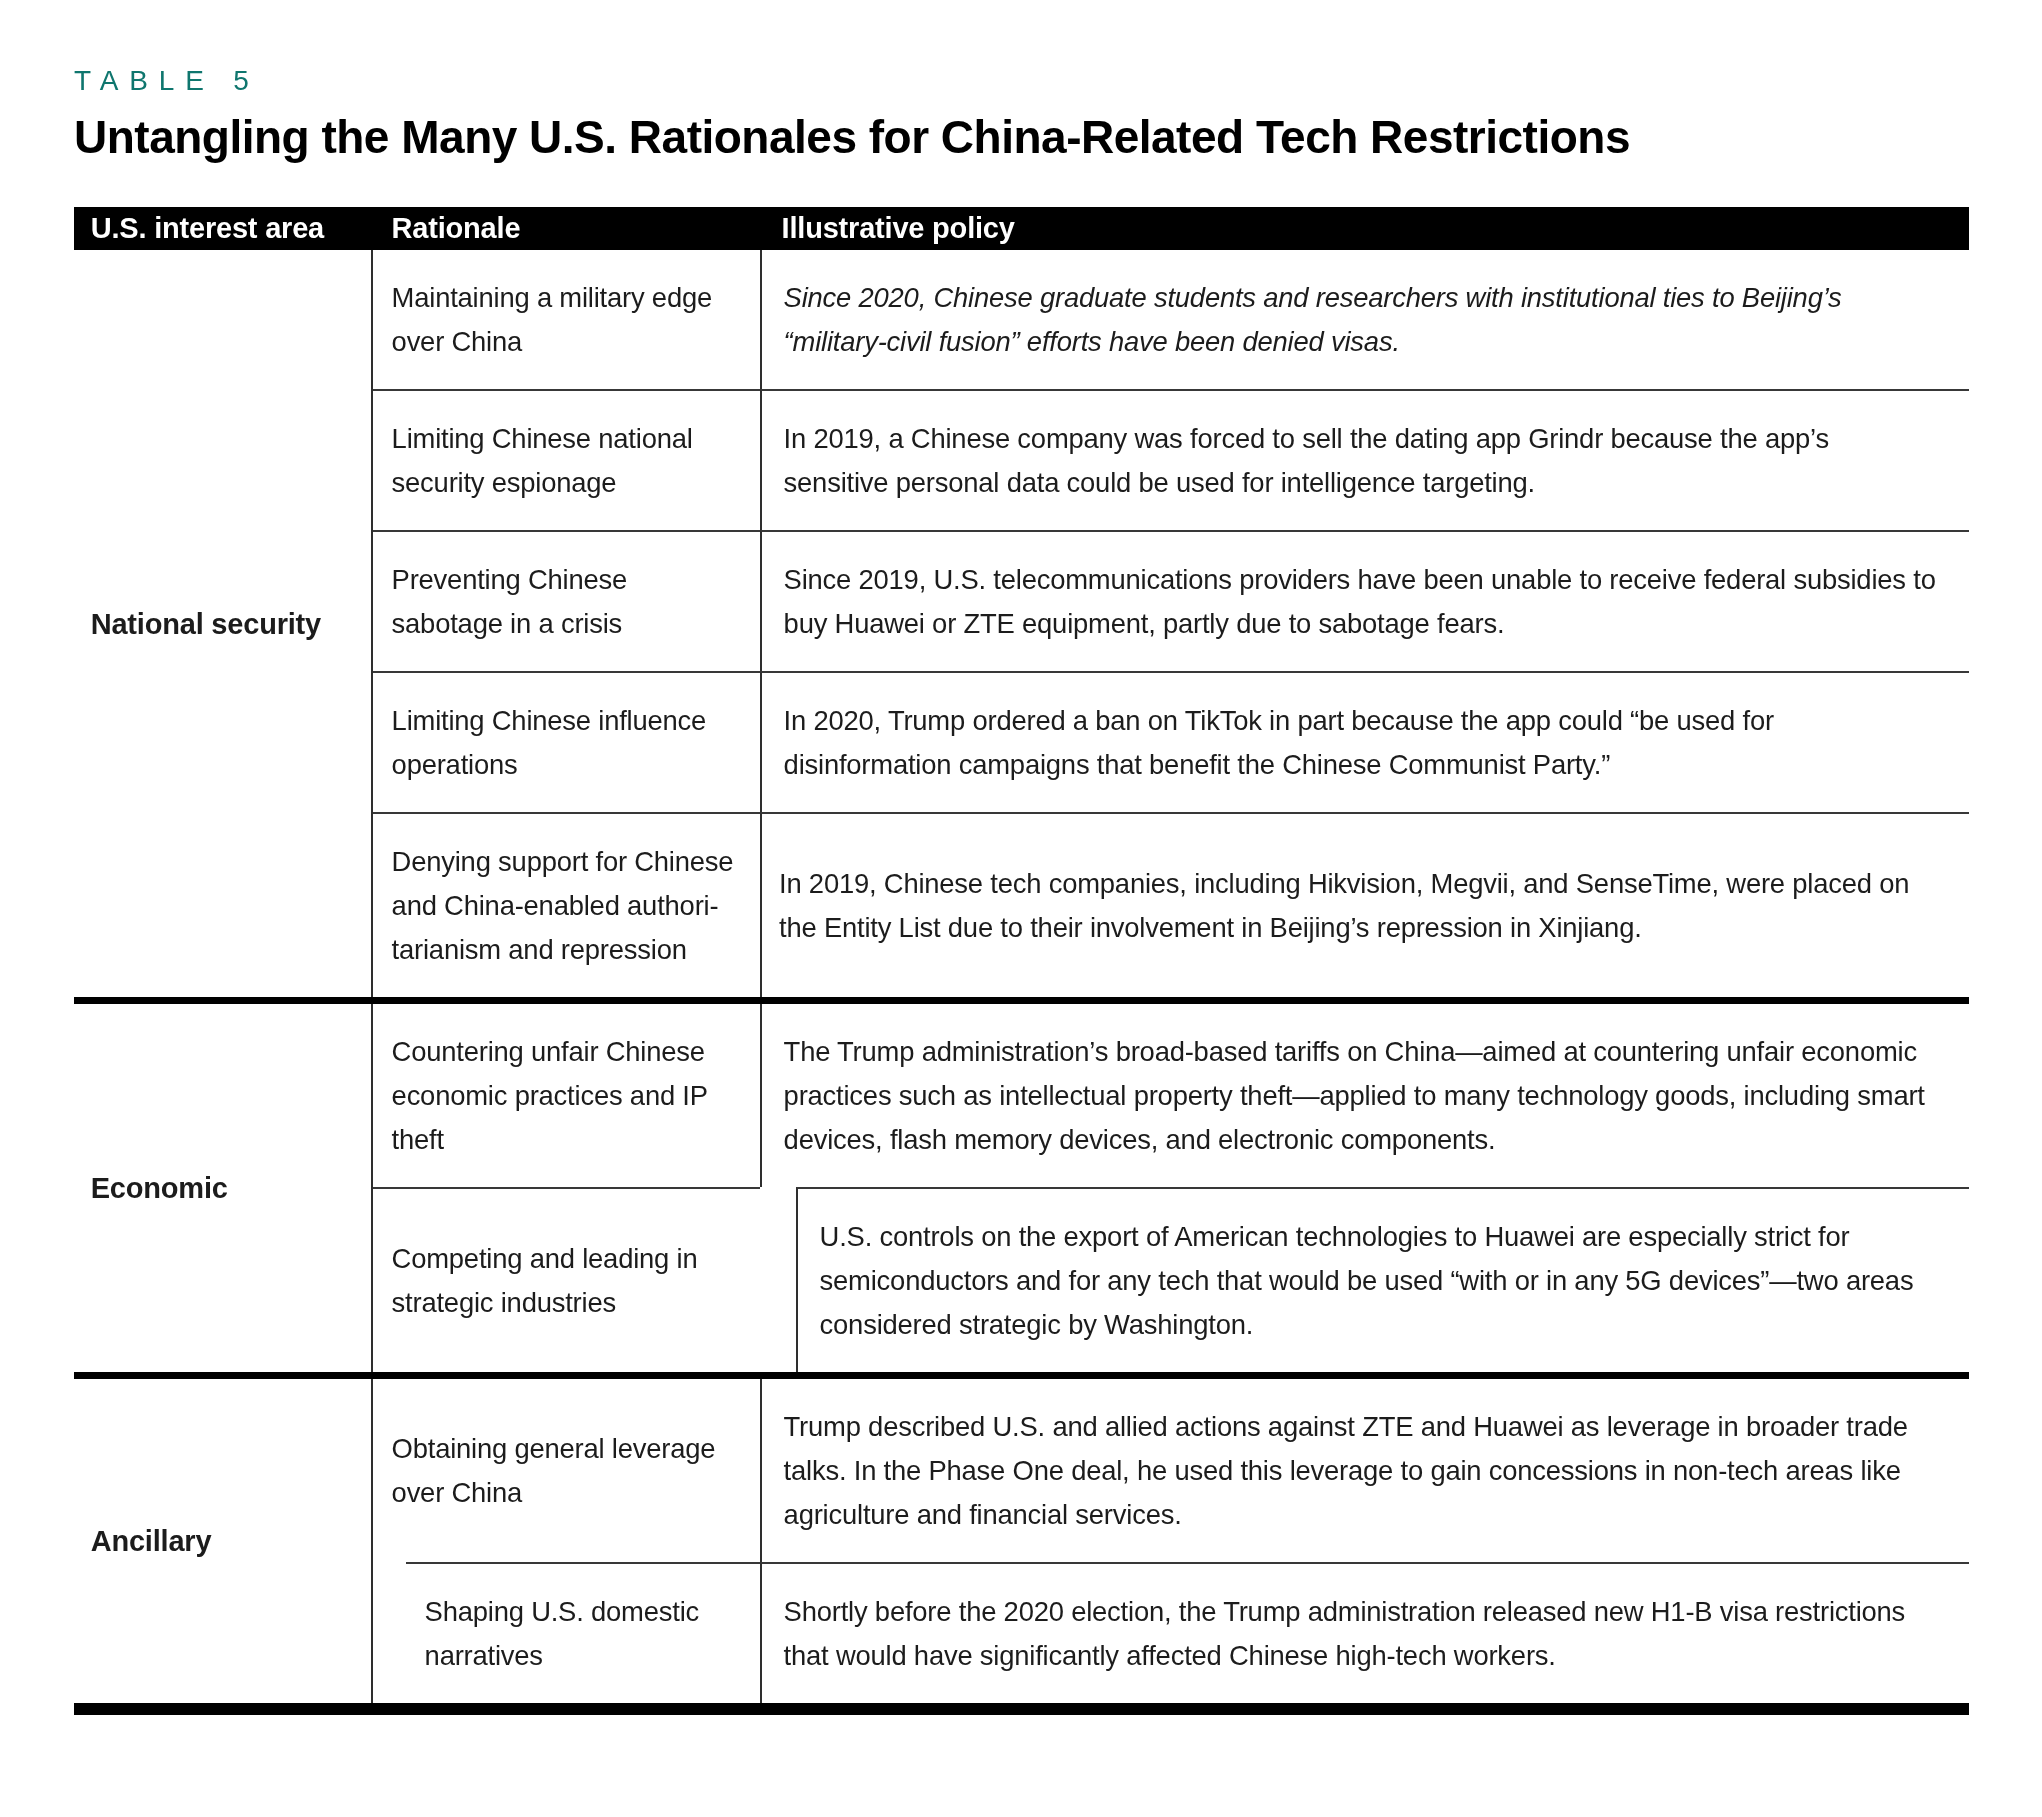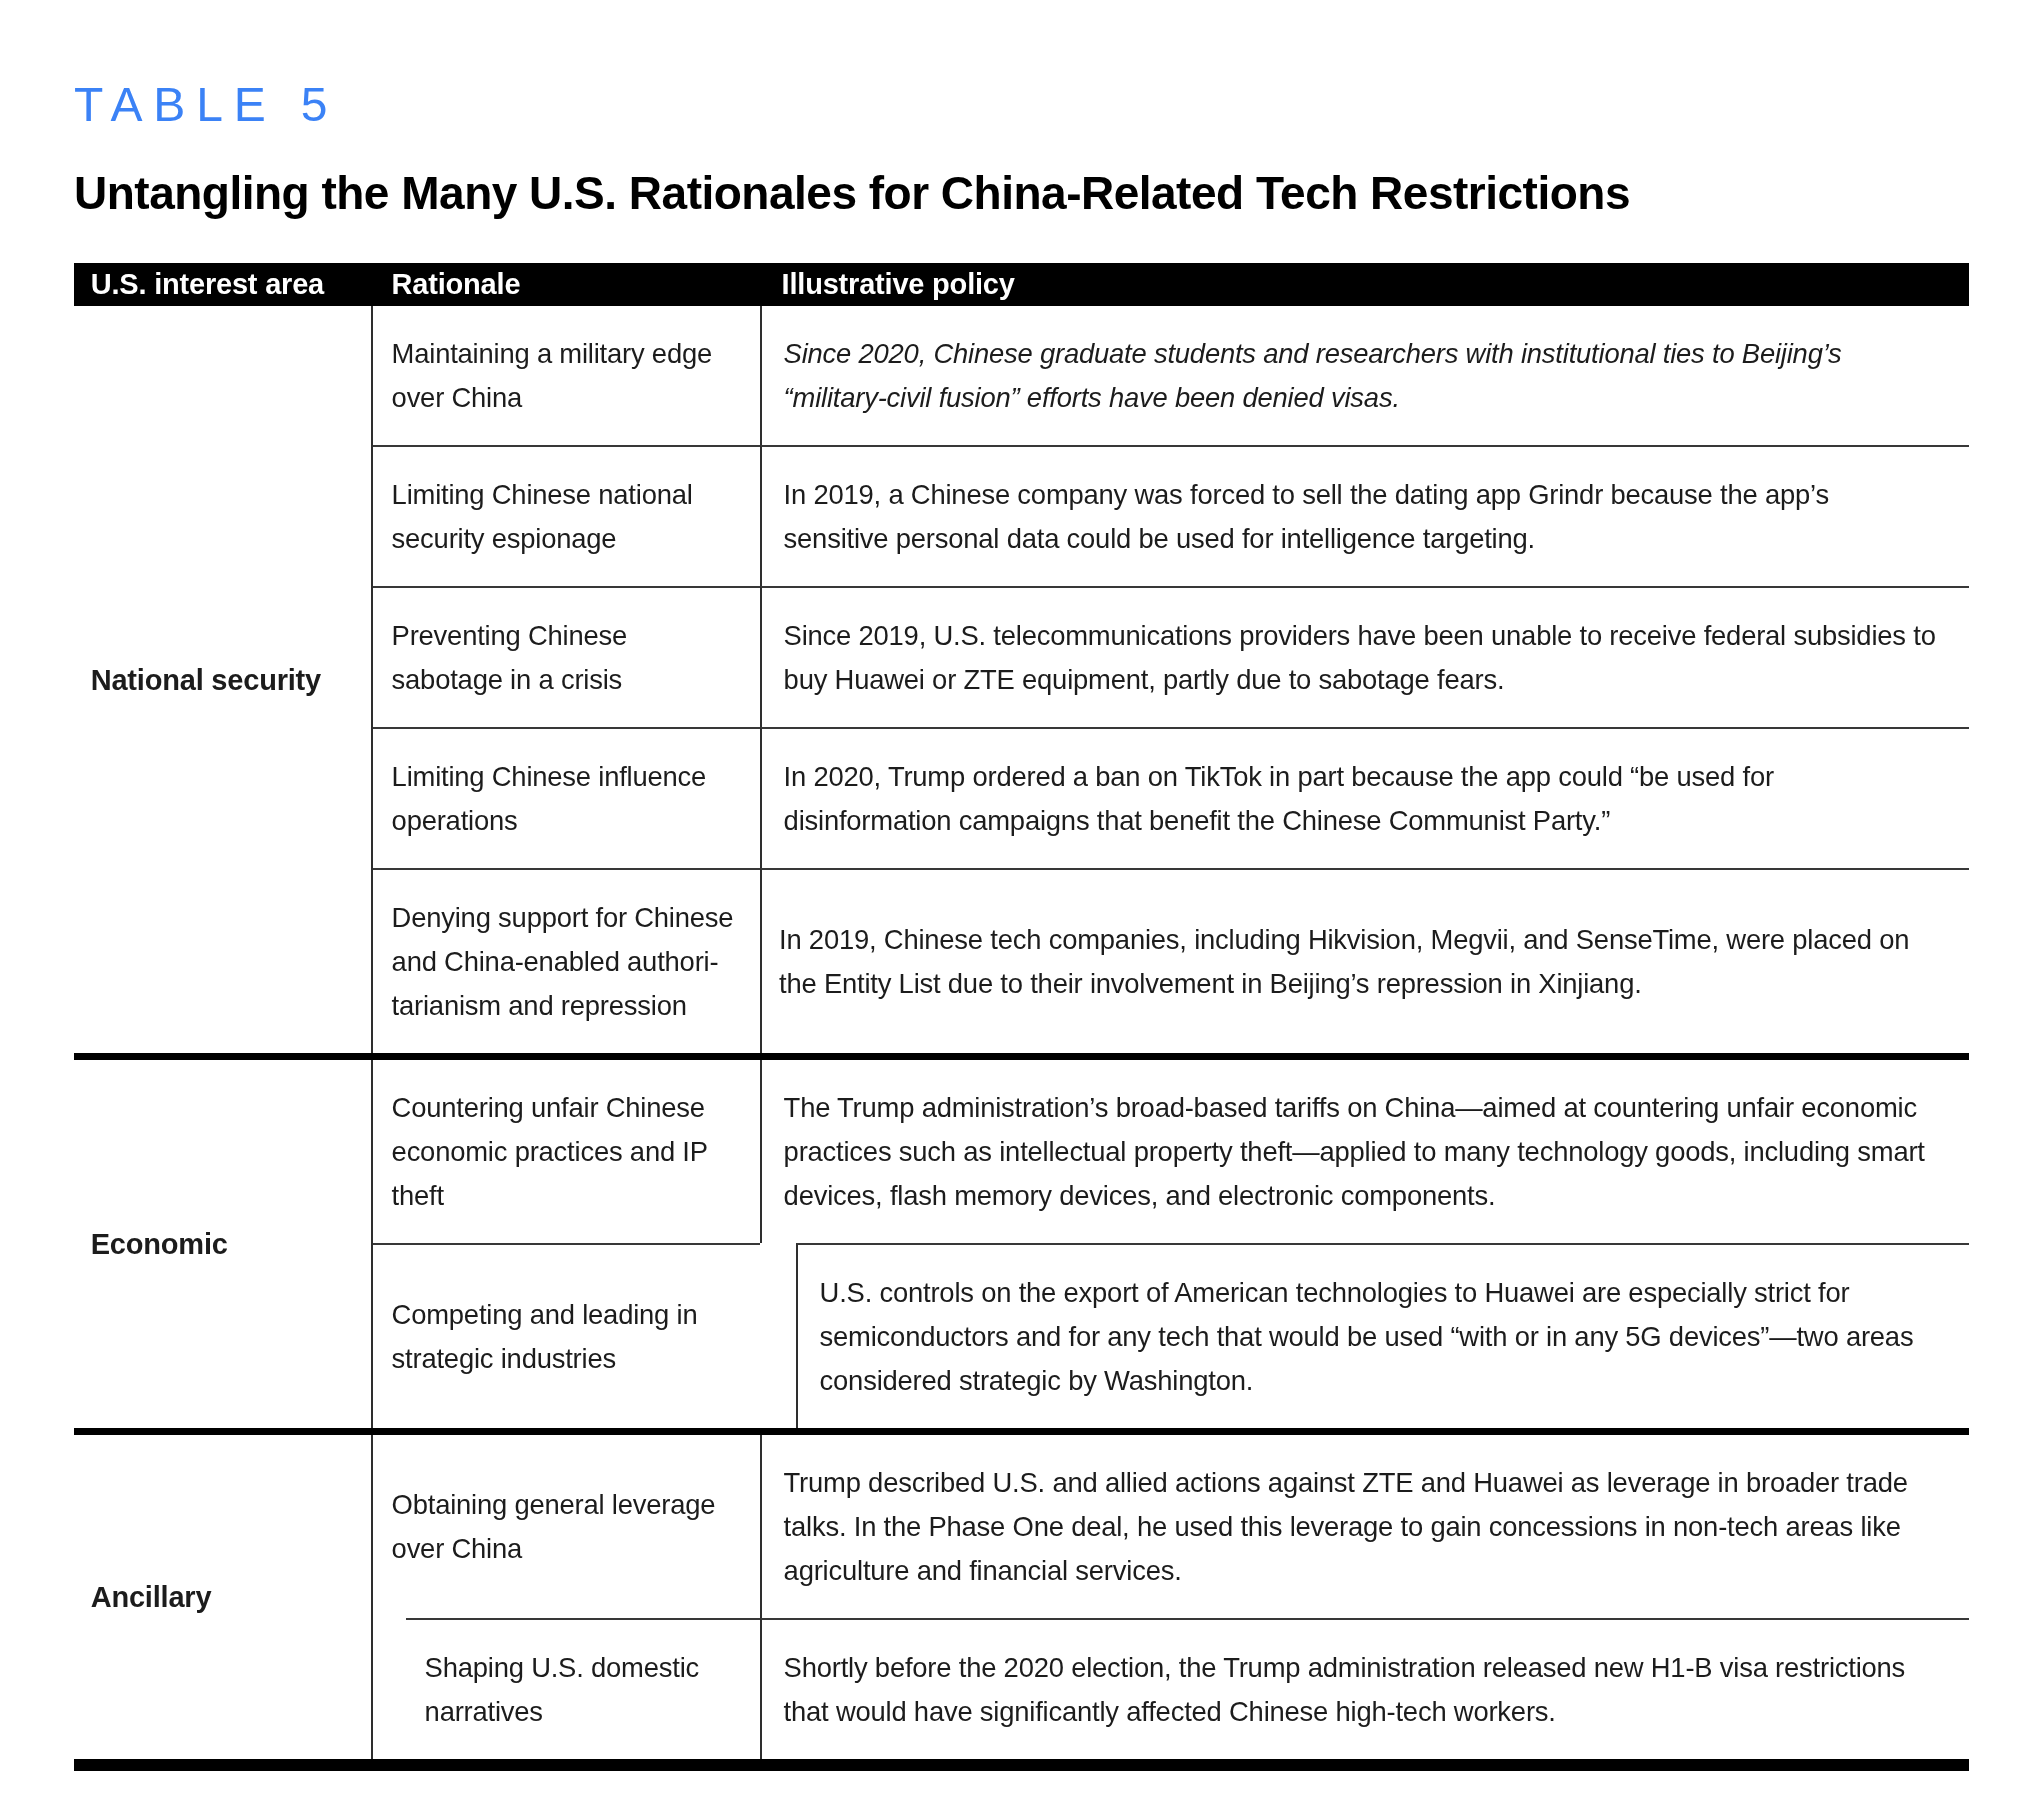--- a/index.html
+++ b/index.html
@@ -7,28 +7,27 @@
     width: 2043px;
     height: 1817px;
     box-sizing: border-box;
     background: #ffffff;
     padding: 65px 0 0 74px;
     font-family: "Liberation Sans", sans-serif;
     color: #1c1c1c;
     overflow: hidden;
   }
   .table-label {
-    font-size: 48px;
+    font-size: 28px;
     font-weight: 400;
     letter-spacing: 10.8px;
-    color: #3b82f6;
-    margin-top: 12px;
+    color: #0f766e;
   }
   .table-title {
-    margin-top: 34px;
+    margin-top: 13px;
     font-size: 46px;
     font-weight: 700;
     letter-spacing: -0.5px;
     color: #000000;
   }
   .datatable {
     margin-top: 43px;
     width: 1895px;
     border-bottom: 12.7px solid #000000;
   }

